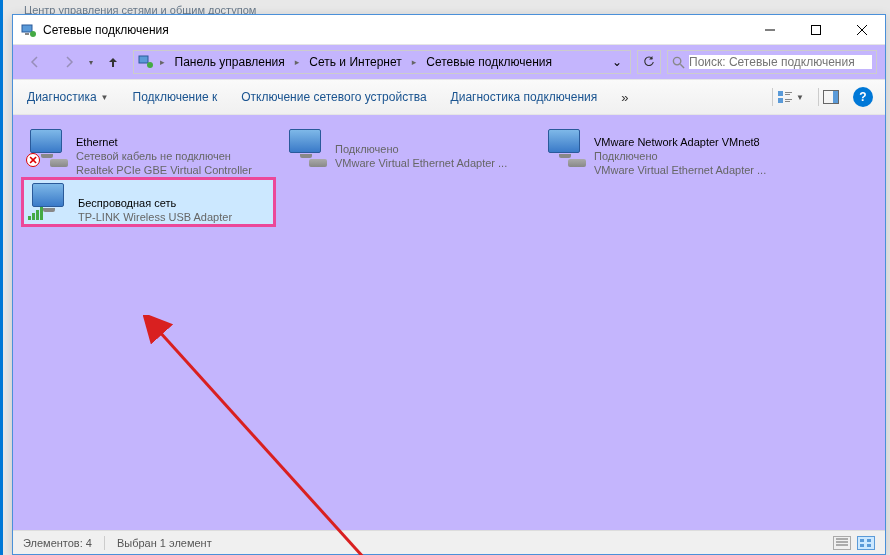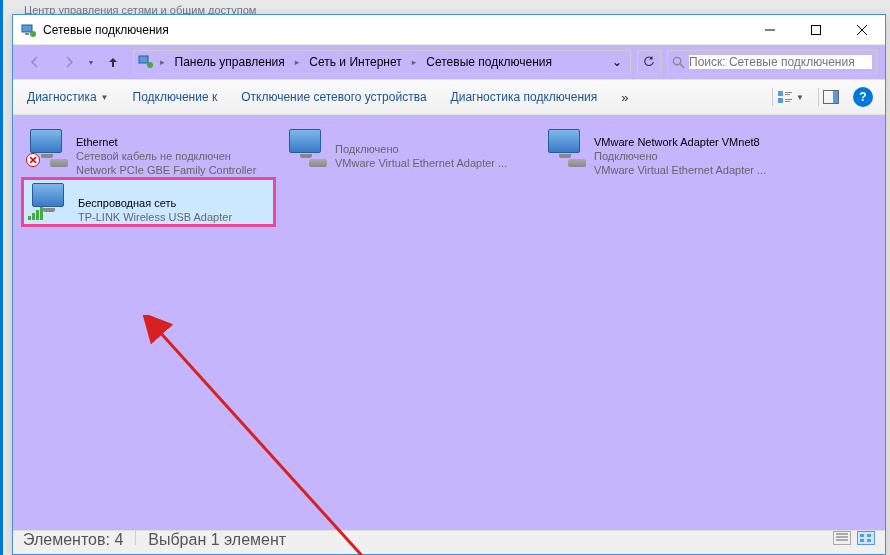--- a/index.html
+++ b/index.html
@@ -49,21 +49,21 @@
     .conn-status-bars { display:flex; align-items:flex-end; gap:1px; }
     .conn-status-bars span { width:3px; background:#4a4; }
     .conn-cable { position: absolute; bottom: 2px; right: 0; width: 18px; height: 8px; background: linear-gradient(#aaa,#888); border-radius: 2px; }
     .conn-text { flex: 1; display: flex; flex-direction: column; font-size: 11px; line-height: 14px; overflow: hidden; margin-top: 16px; }
     .conn-name { color: #000; white-space: nowrap; overflow: hidden; text-overflow: ellipsis; }
     .conn-status { color: #666; white-space: nowrap; overflow: hidden; text-overflow: ellipsis; }
     .conn-device { color: #666; white-space: nowrap; overflow: hidden; text-overflow: ellipsis; }
     
     .arrow-annotation { position: absolute; top: 200px; left: 130px; pointer-events: none; z-index: 100; }
     
-    .statusbar { position: absolute; bottom: 0; left: 0; right: 0; height: 24px; background: #f0f0f0; border-top: 1px solid #ddd; display: flex; align-items: flex-start; padding: 0 10px; font-size: 16px; color: #555; gap: 12px; }
+    .statusbar { position: absolute; bottom: 0; left: 0; right: 0; height: 24px; background: #f0f0f0; border-top: 1px solid #ddd; display: flex; align-items: center; padding: 0 10px; font-size: 11px; color: #555; gap: 12px; }
     .status-sep { width:1px; height:14px; background:#ccc; }
     .statusbar-right { margin-left: auto; display: flex; gap: 6px; }
     .layout-btn { width: 18px; height: 14px; border: 1px solid #aaa; cursor: pointer; display:flex; }
     .layout-btn.active { background:#cce8ff; border-color:#5a9ad8; }
     
     .left-blue { position: absolute; left: 0; top: 0; bottom: 0; width: 3px; background: #0078d7; }
   </style>
 </head>
 <body>
 
@@ -191,21 +191,21 @@
       <div class="conn-icon">
         <div class="conn-monitor"></div>
         <div class="conn-status-icon">
             <div class="conn-status-x">✕</div>
           </div>
         <div class="conn-cable"></div>
       </div>
       <div class="conn-text">
         <span class="conn-name">Ethernet</span>
         <span class="conn-status">Сетевой кабель не подключен</span>
-        <span class="conn-device">Network PCIe GBE Family Controller</span>
+        <span class="conn-device">Realtek PCIe GBE Virtual Controller</span>
       </div>
     </div>
     <div class="conn-item">
       <div class="conn-icon">
         <div class="conn-monitor"></div>
         <div class="conn-cable"></div>
       </div>
       <div class="conn-text">
         <span class="conn-status">Подключено</span>
         <span class="conn-device">VMware Virtual Ethernet Adapter ...</span>

